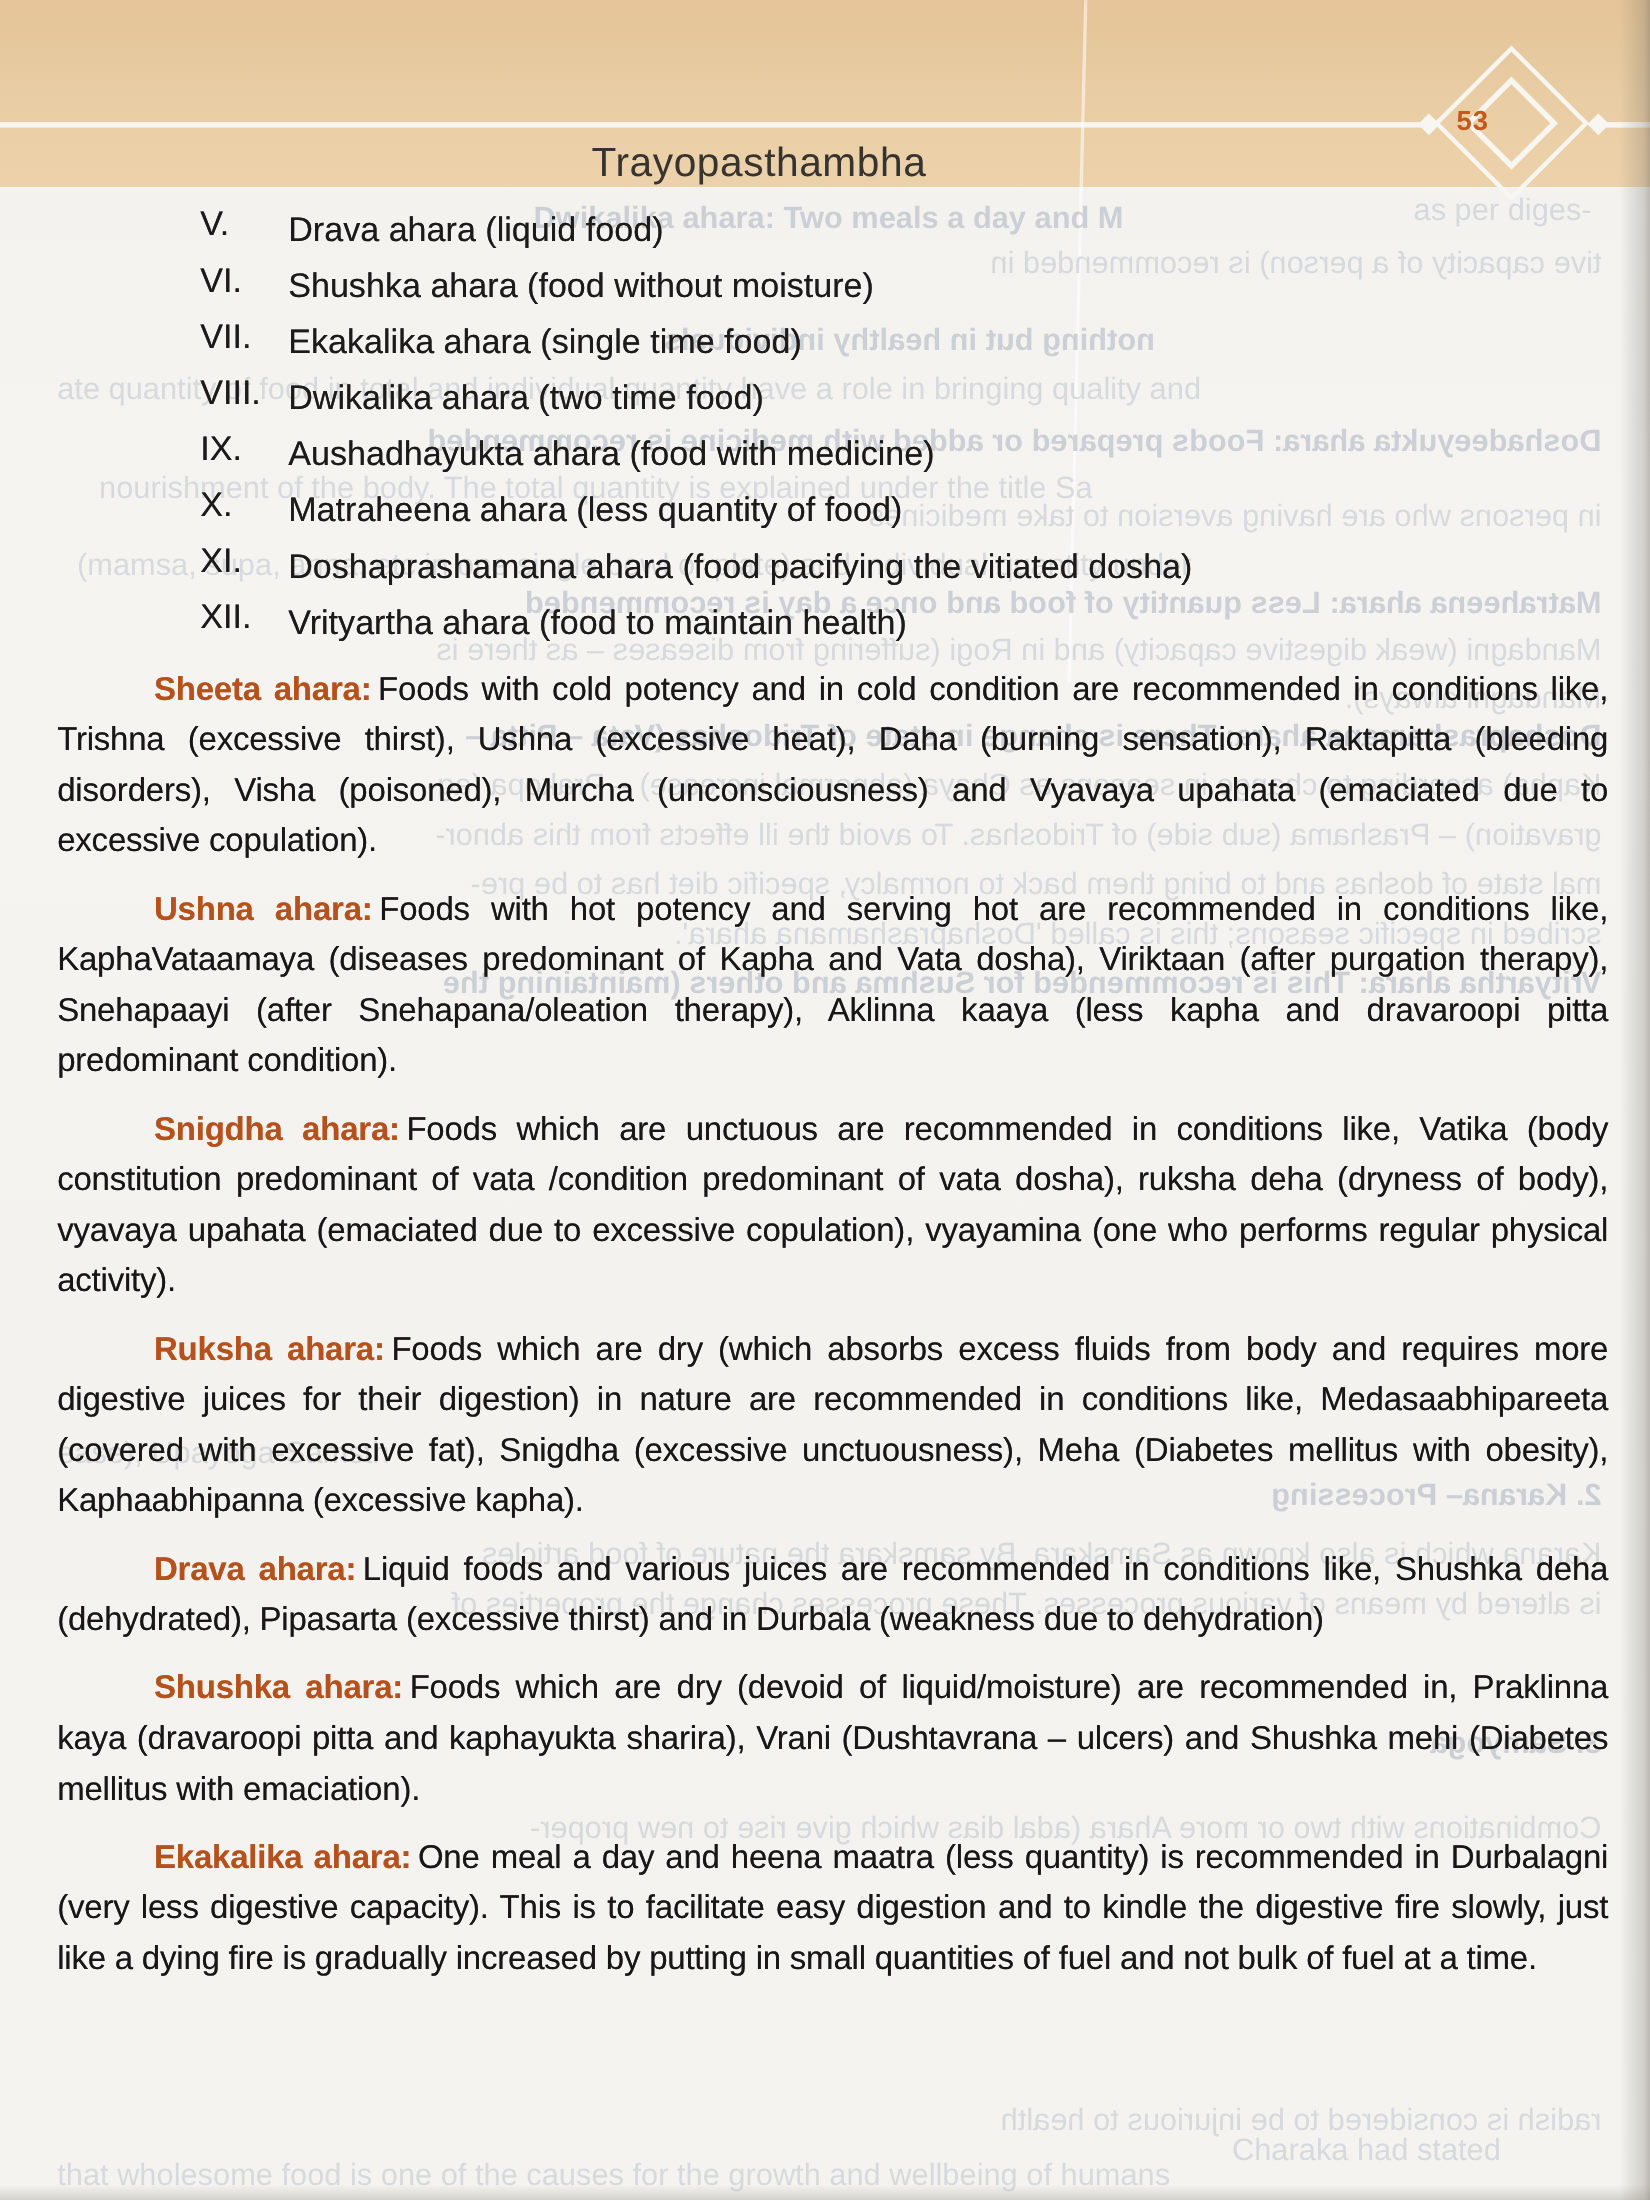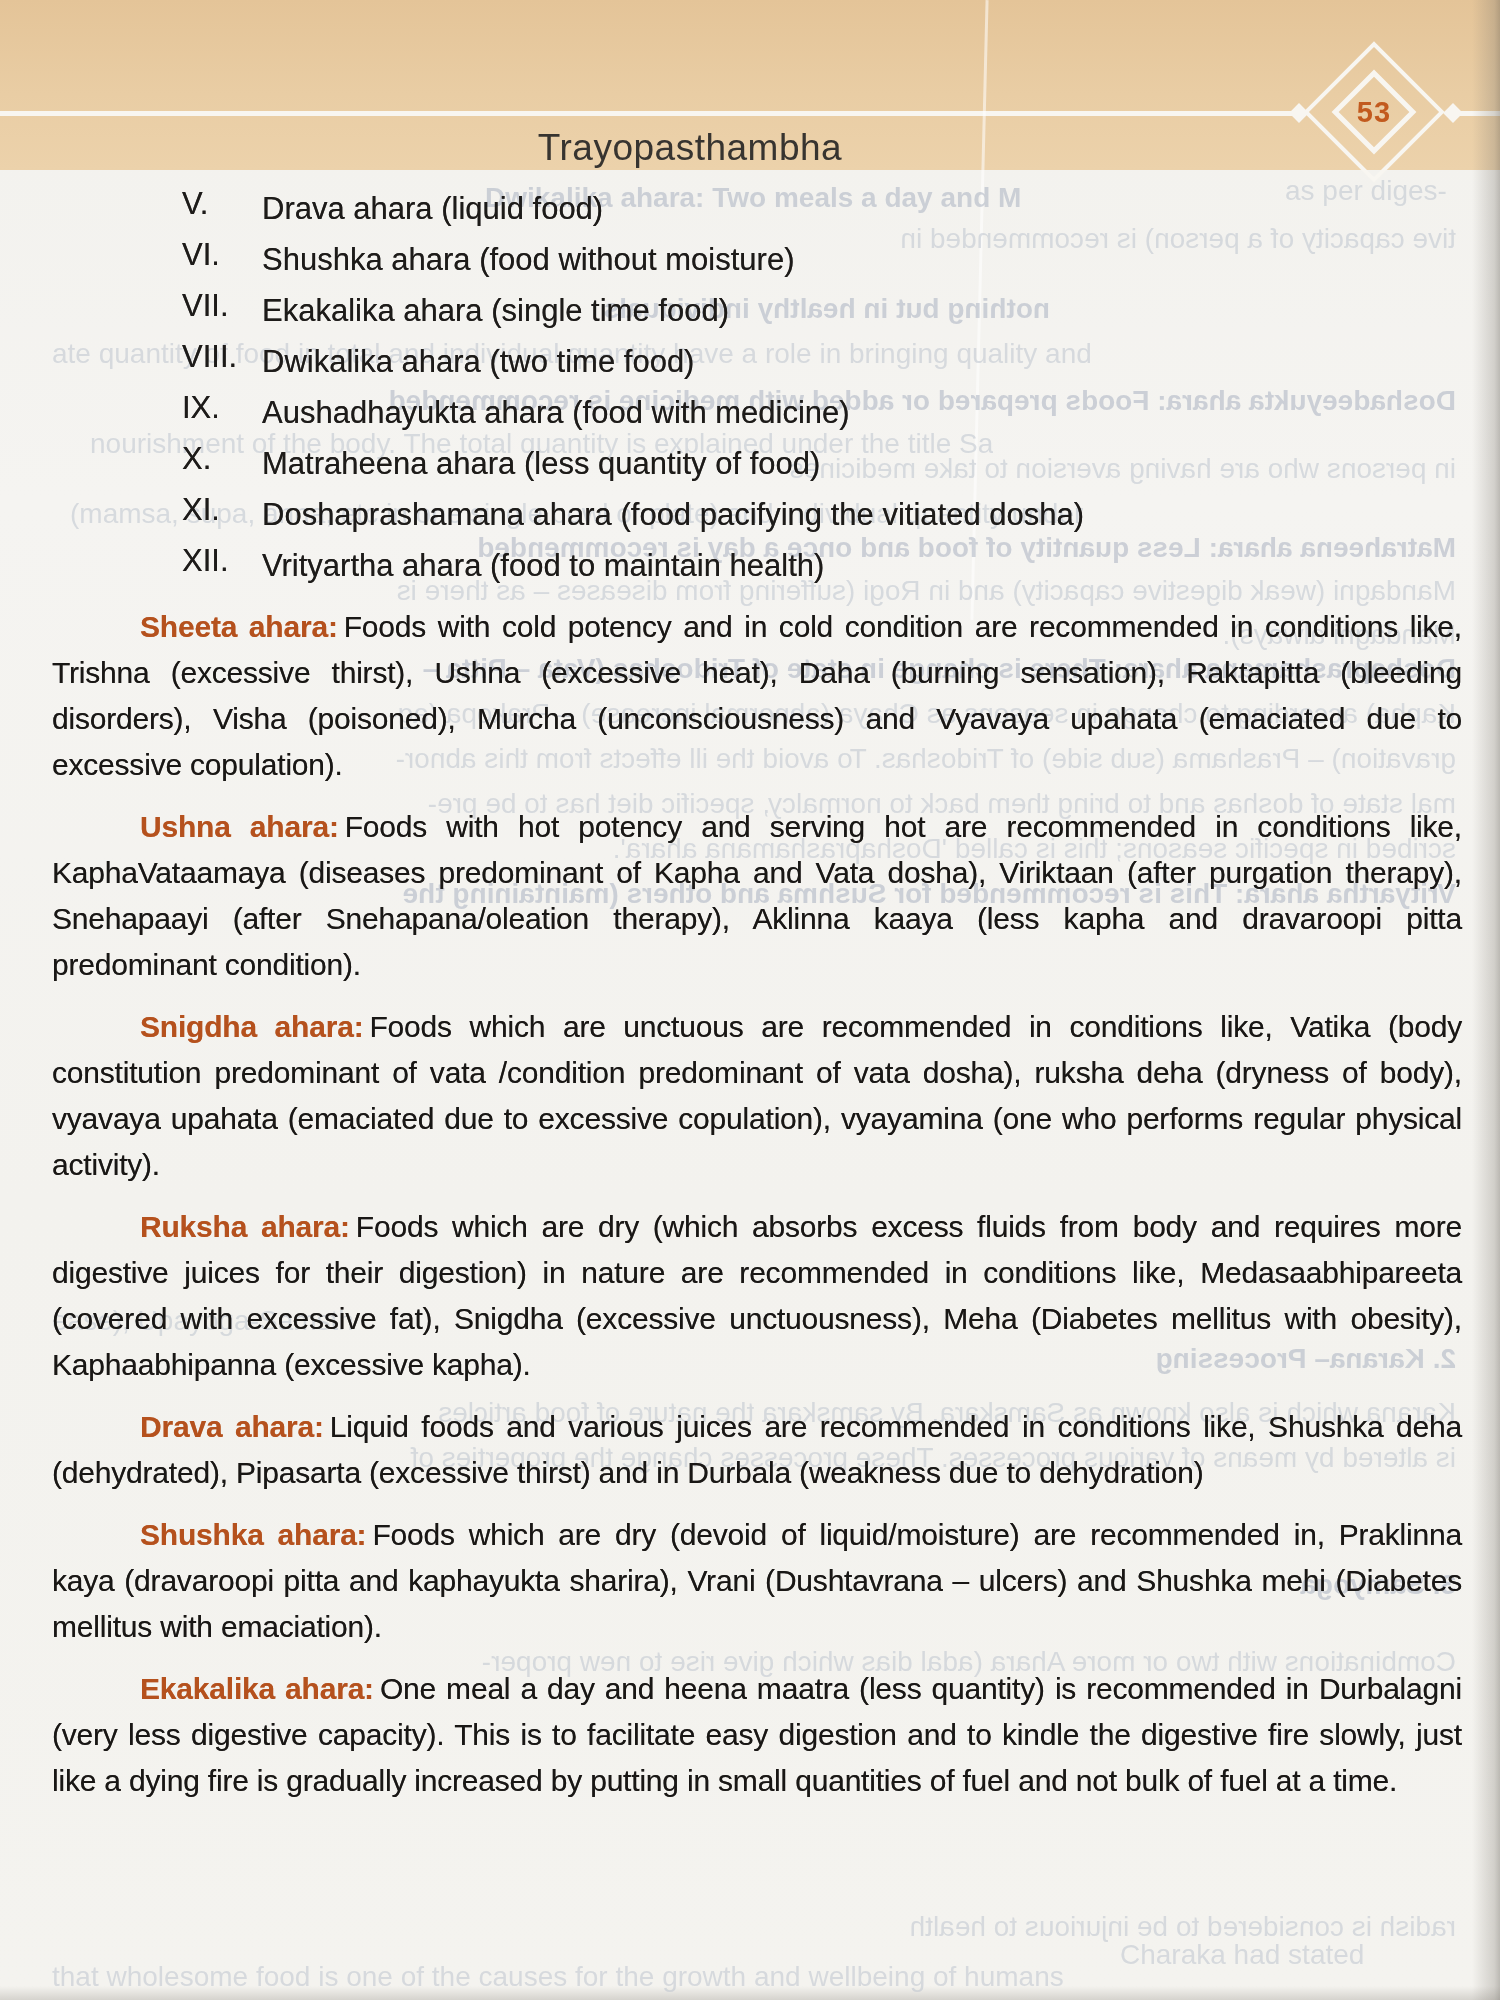--- a/index.html
+++ b/index.html
@@ -30,22 +30,21 @@
     border:4px solid #f8f6f1;transform:rotate(45deg);
     box-sizing:border-box;
   }
   .diamond-inner{
     position:absolute;left:1344px;top:82px;width:60px;height:60px;
     border:5px solid #f8f6f1;transform:rotate(45deg);
     box-sizing:border-box;
   }
   .page-num{
     position:absolute;left:1324px;top:96px;width:100px;
-    text-align:center;
-    font-size:29px;font-weight:bold;color:#c25a1e;letter-spacing:1px;
+    font-size:25px;font-weight:bold;color:#c25a1e;letter-spacing:1px;
   }
   .header-title{
     position:absolute;left:0;top:127px;width:1380px;
     text-align:center;
     font-size:37px;color:#373430;letter-spacing:.5px;
   }
   .crease{
     position:absolute;left:978px;top:0;width:3px;height:620px;
     background:rgba(255,255,255,.55);transform:rotate(1.4deg);
   }

